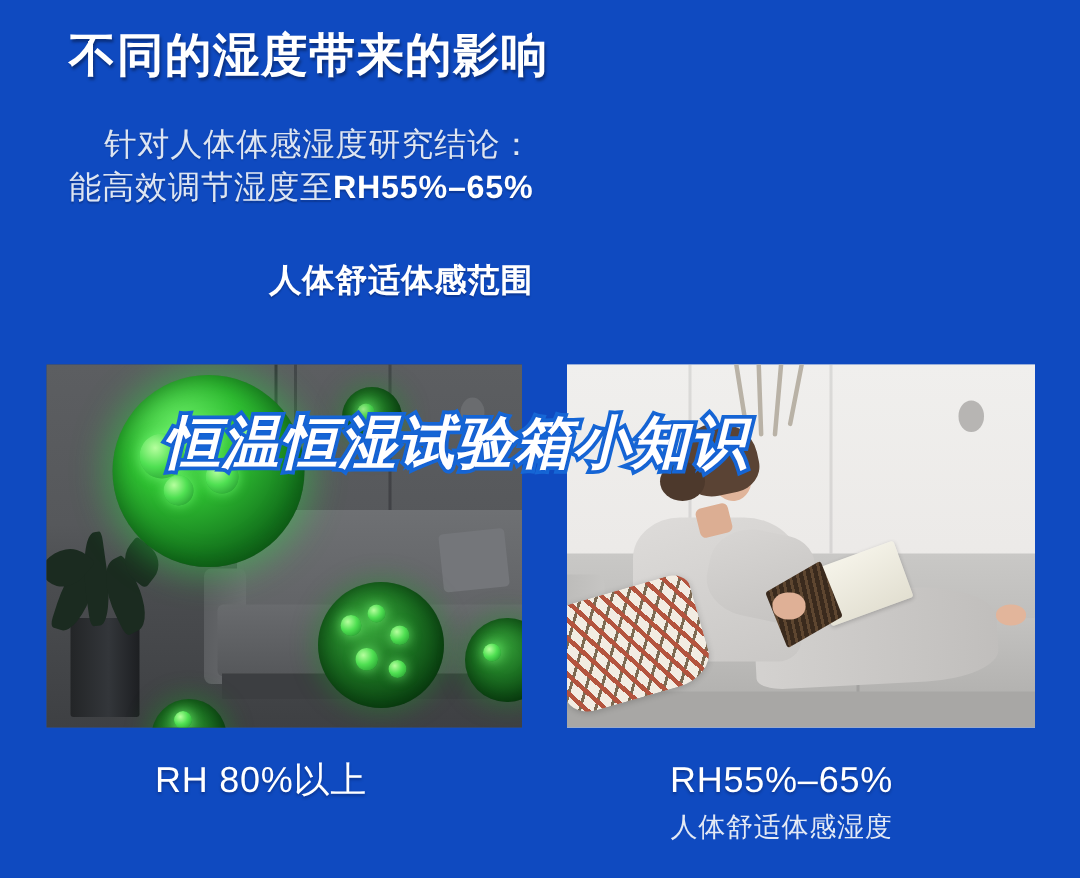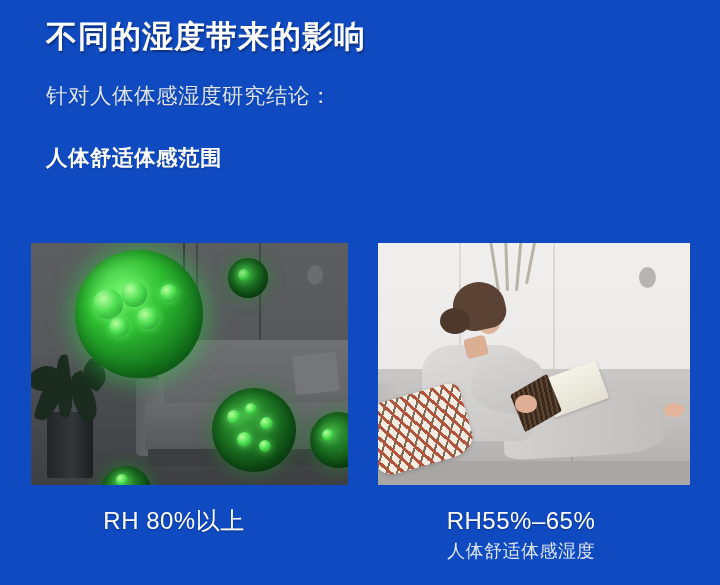--- a/index.html
+++ b/index.html
@@ -15,21 +15,21 @@
 
   #title {
     position:absolute; left:46px; top:18px;
     font-size:31px; font-weight:bold; color:#ffffff;
     letter-spacing:1px; line-height:1.2;
     text-shadow:1px 2px 2px rgba(0,0,10,0.38);
   }
 
   #subtitle-block {
     position:absolute; left:46px; top:82px;
-    line-height:29px; letter-spacing:0.5px;
+    line-height:29px; letter-spacing:0.5px;text-align:right;
   }
   .sub-line { font-size:21.5px; color:#dde5f2; white-space:nowrap;
               text-shadow:0 1px 1px rgba(0,0,20,0.25); }
   .sub-line.bold { font-weight:bold; color:#ffffff;margin-top:33px; }
   .sub-line .bold-inline { font-weight:bold; color:#ffffff; }
 
   
   .photo {
     position:absolute; top:243px; height:242px; overflow:hidden;
   }
@@ -168,20 +168,21 @@
 </style>
 </head>
 <body>
 
 <div id="poster">
 
   <div id="title">不同的湿度带来的影响</div>
 
   <div id="subtitle-block">
     <div class="sub-line">针对人体体感湿度研究结论：</div>
+    <div class="sub-line"><span>能高效调节湿度至</span><span class="bold-inline">RH55%–65%</span></div>
     <div class="sub-line bold">人体舒适体感范围</div>
   </div>
 
   <div class="photo" id="photo-left">
     <div class="room-dark">
       <div class="seam" style="left:52%"></div>
       <div class="seam" style="left:72%"></div>
       <div class="cord"></div>
       <div class="wall-knob"></div>
 
@@ -254,20 +255,21 @@
       <div class="p-hair"></div>
       <div class="p-hair2"></div>
       <div class="p-arm"></div>
       <div class="book-pg"></div>
       <div class="book-sp"></div>
       <div class="p-hand"></div>
       <div class="pillow"></div>
     </div>
   </div>
 
+  <div id="overlay-text">恒温恒湿试验箱小知识</div>
 
   <div class="caption" id="caption-left">
     <div class="cap-head">RH 80%以上</div>
   </div>
   <div class="caption" id="caption-right">
     <div class="cap-head">RH55%–65%</div>
     <div class="cap-sub">人体舒适体感湿度</div>
   </div>
 
 </div>

